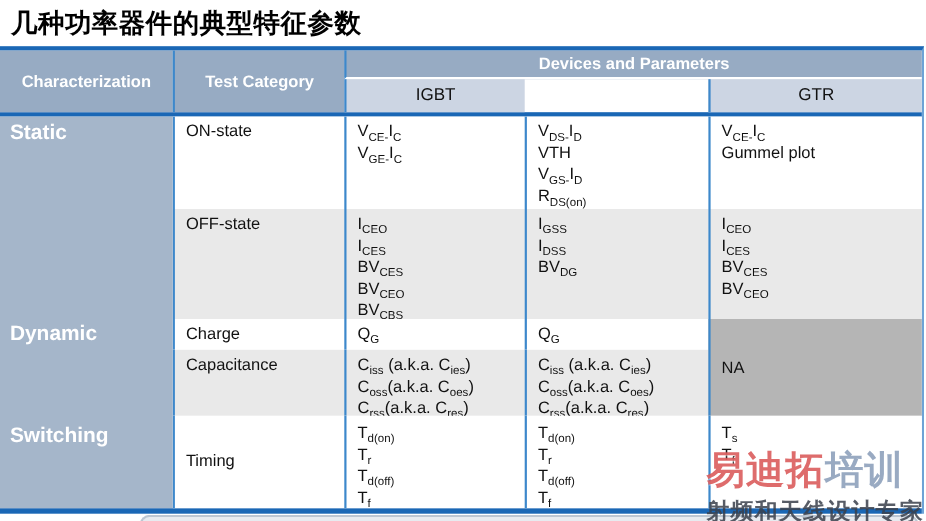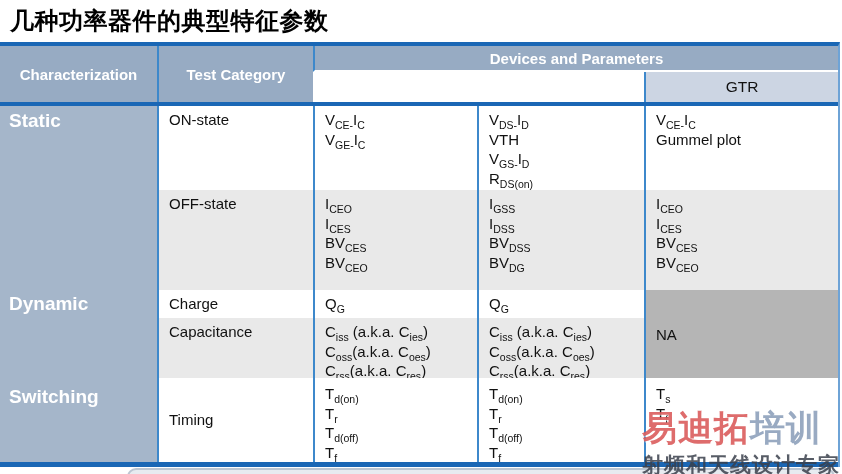--- a/index.html
+++ b/index.html
@@ -59,20 +59,21 @@
 <div id="stage">
 
   <div class="title">几种功率器件的典型特征参数</div>
 
   <div class="tbl">
 
     <div class="thead">
       <div class="hcell hspan2">Characterization</div>
       <div class="hcell hspan2 bl">Test Category</div>
       <div class="hcell hgroup bl">Devices and Parameters</div>
+      <div class="hdev bl" style="grid-column:3;grid-row:2;">IGBT</div>
       <div class="hdev bl" style="grid-column:5;grid-row:2;">GTR</div>
     </div>
 
     <div class="hdiv"></div>
 
     <div class="tbody">
 
       <div class="charcol">
         <div class="charlabel cl0">Static</div>
         <div class="charlabel cl1">Dynamic</div>
@@ -87,20 +88,21 @@
 
       <div class="cell white bl" style="grid-column:3;grid-row:1;">
           <div class="param-line">V<sub>CE-</sub>I<sub>C</sub></div>
           <div class="param-line">V<sub>GE-</sub>I<sub>C</sub></div>
         </div>
       <div class="cell gray bl" style="grid-column:3;grid-row:2;">
           <div class="param-line">I<sub>CEO</sub></div>
           <div class="param-line">I<sub>CES</sub></div>
           <div class="param-line">BV<sub>CES</sub></div>
           <div class="param-line">BV<sub>CEO</sub></div>
+          <div class="param-line">BV<sub>CBS</sub></div>
         </div>
       <div class="cell white bl vcenter" style="grid-column:3;grid-row:3;">
           <div class="param-line">Q<sub>G</sub></div>
         </div>
       <div class="cell gray bl" style="grid-column:3;grid-row:4;">
           <div class="param-line">C<sub>iss</sub> (a.k.a. C<sub>ies</sub>)</div>
           <div class="param-line">C<sub>oss</sub>(a.k.a. C<sub>oes</sub>)</div>
           <div class="param-line">C<sub>rss</sub>(a.k.a. C<sub>res</sub>)</div>
         </div>
       <div class="cell white bl" style="grid-column:3;grid-row:5;padding-top:6px;">
@@ -112,21 +114,20 @@
 
       <div class="cell white bl" style="grid-column:4;grid-row:1;">
           <div class="param-line">V<sub>DS-</sub>I<sub>D</sub></div>
           <div class="param-line">VTH</div>
           <div class="param-line">V<sub>GS-</sub>I<sub>D</sub></div>
           <div class="param-line">R<sub>DS(on)</sub></div>
         </div>
       <div class="cell gray bl" style="grid-column:4;grid-row:2;">
           <div class="param-line">I<sub>GSS</sub></div>
           <div class="param-line">I<sub>DSS</sub></div>
-          <div class="param-line">BV<sub>DSS</sub></div>
           <div class="param-line">BV<sub>DG</sub></div>
         </div>
       <div class="cell white bl vcenter" style="grid-column:4;grid-row:3;">
           <div class="param-line">Q<sub>G</sub></div>
         </div>
       <div class="cell gray bl" style="grid-column:4;grid-row:4;">
           <div class="param-line">C<sub>iss</sub> (a.k.a. C<sub>ies</sub>)</div>
           <div class="param-line">C<sub>oss</sub>(a.k.a. C<sub>oes</sub>)</div>
           <div class="param-line">C<sub>rss</sub>(a.k.a. C<sub>res</sub>)</div>
         </div>

